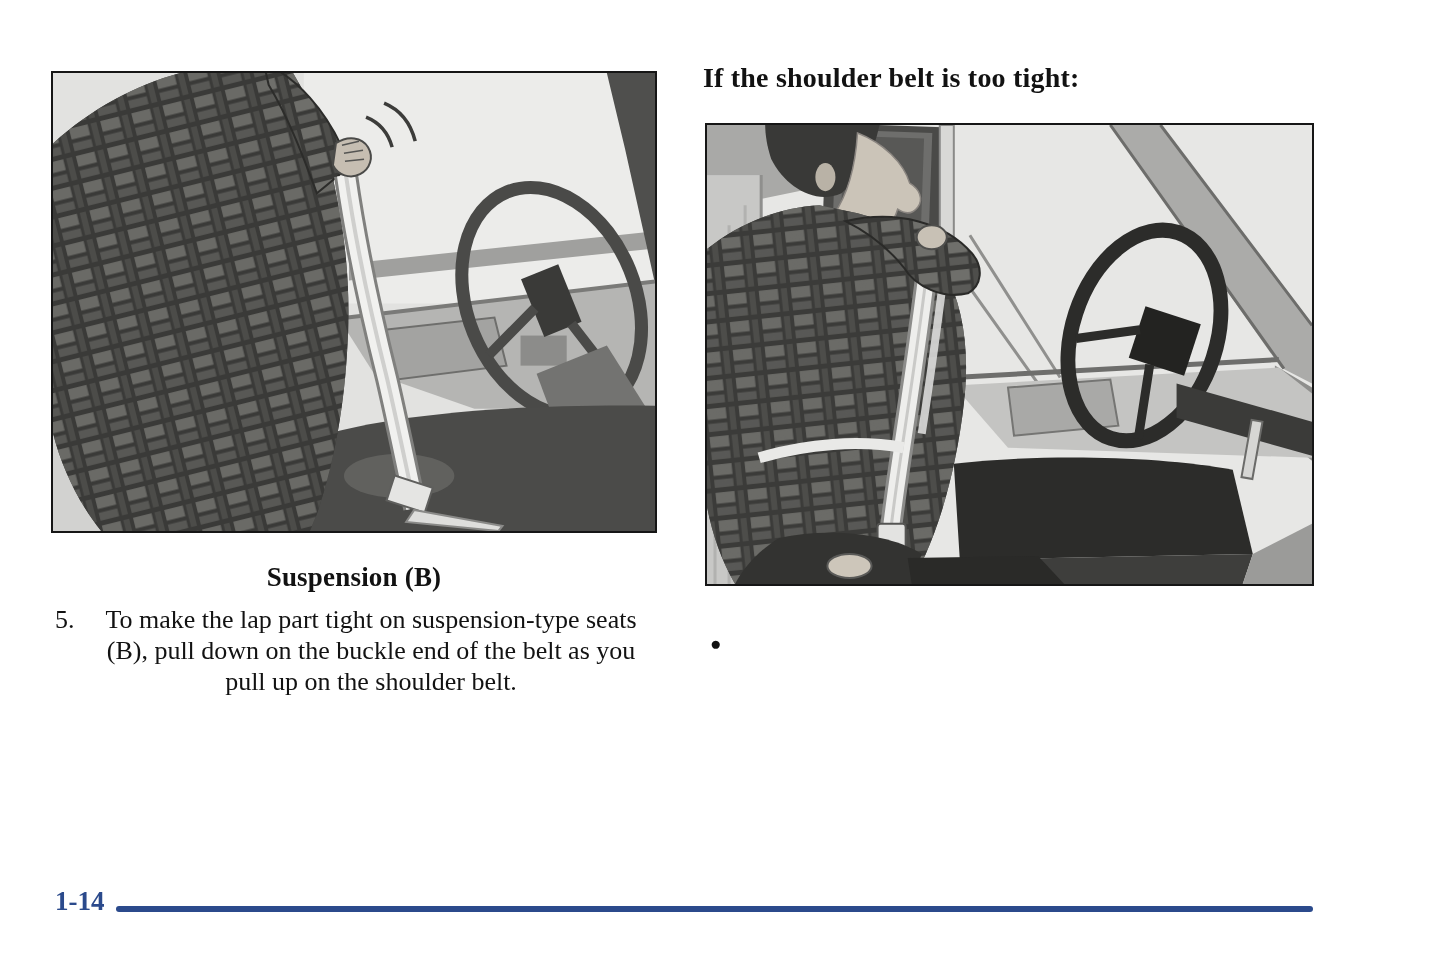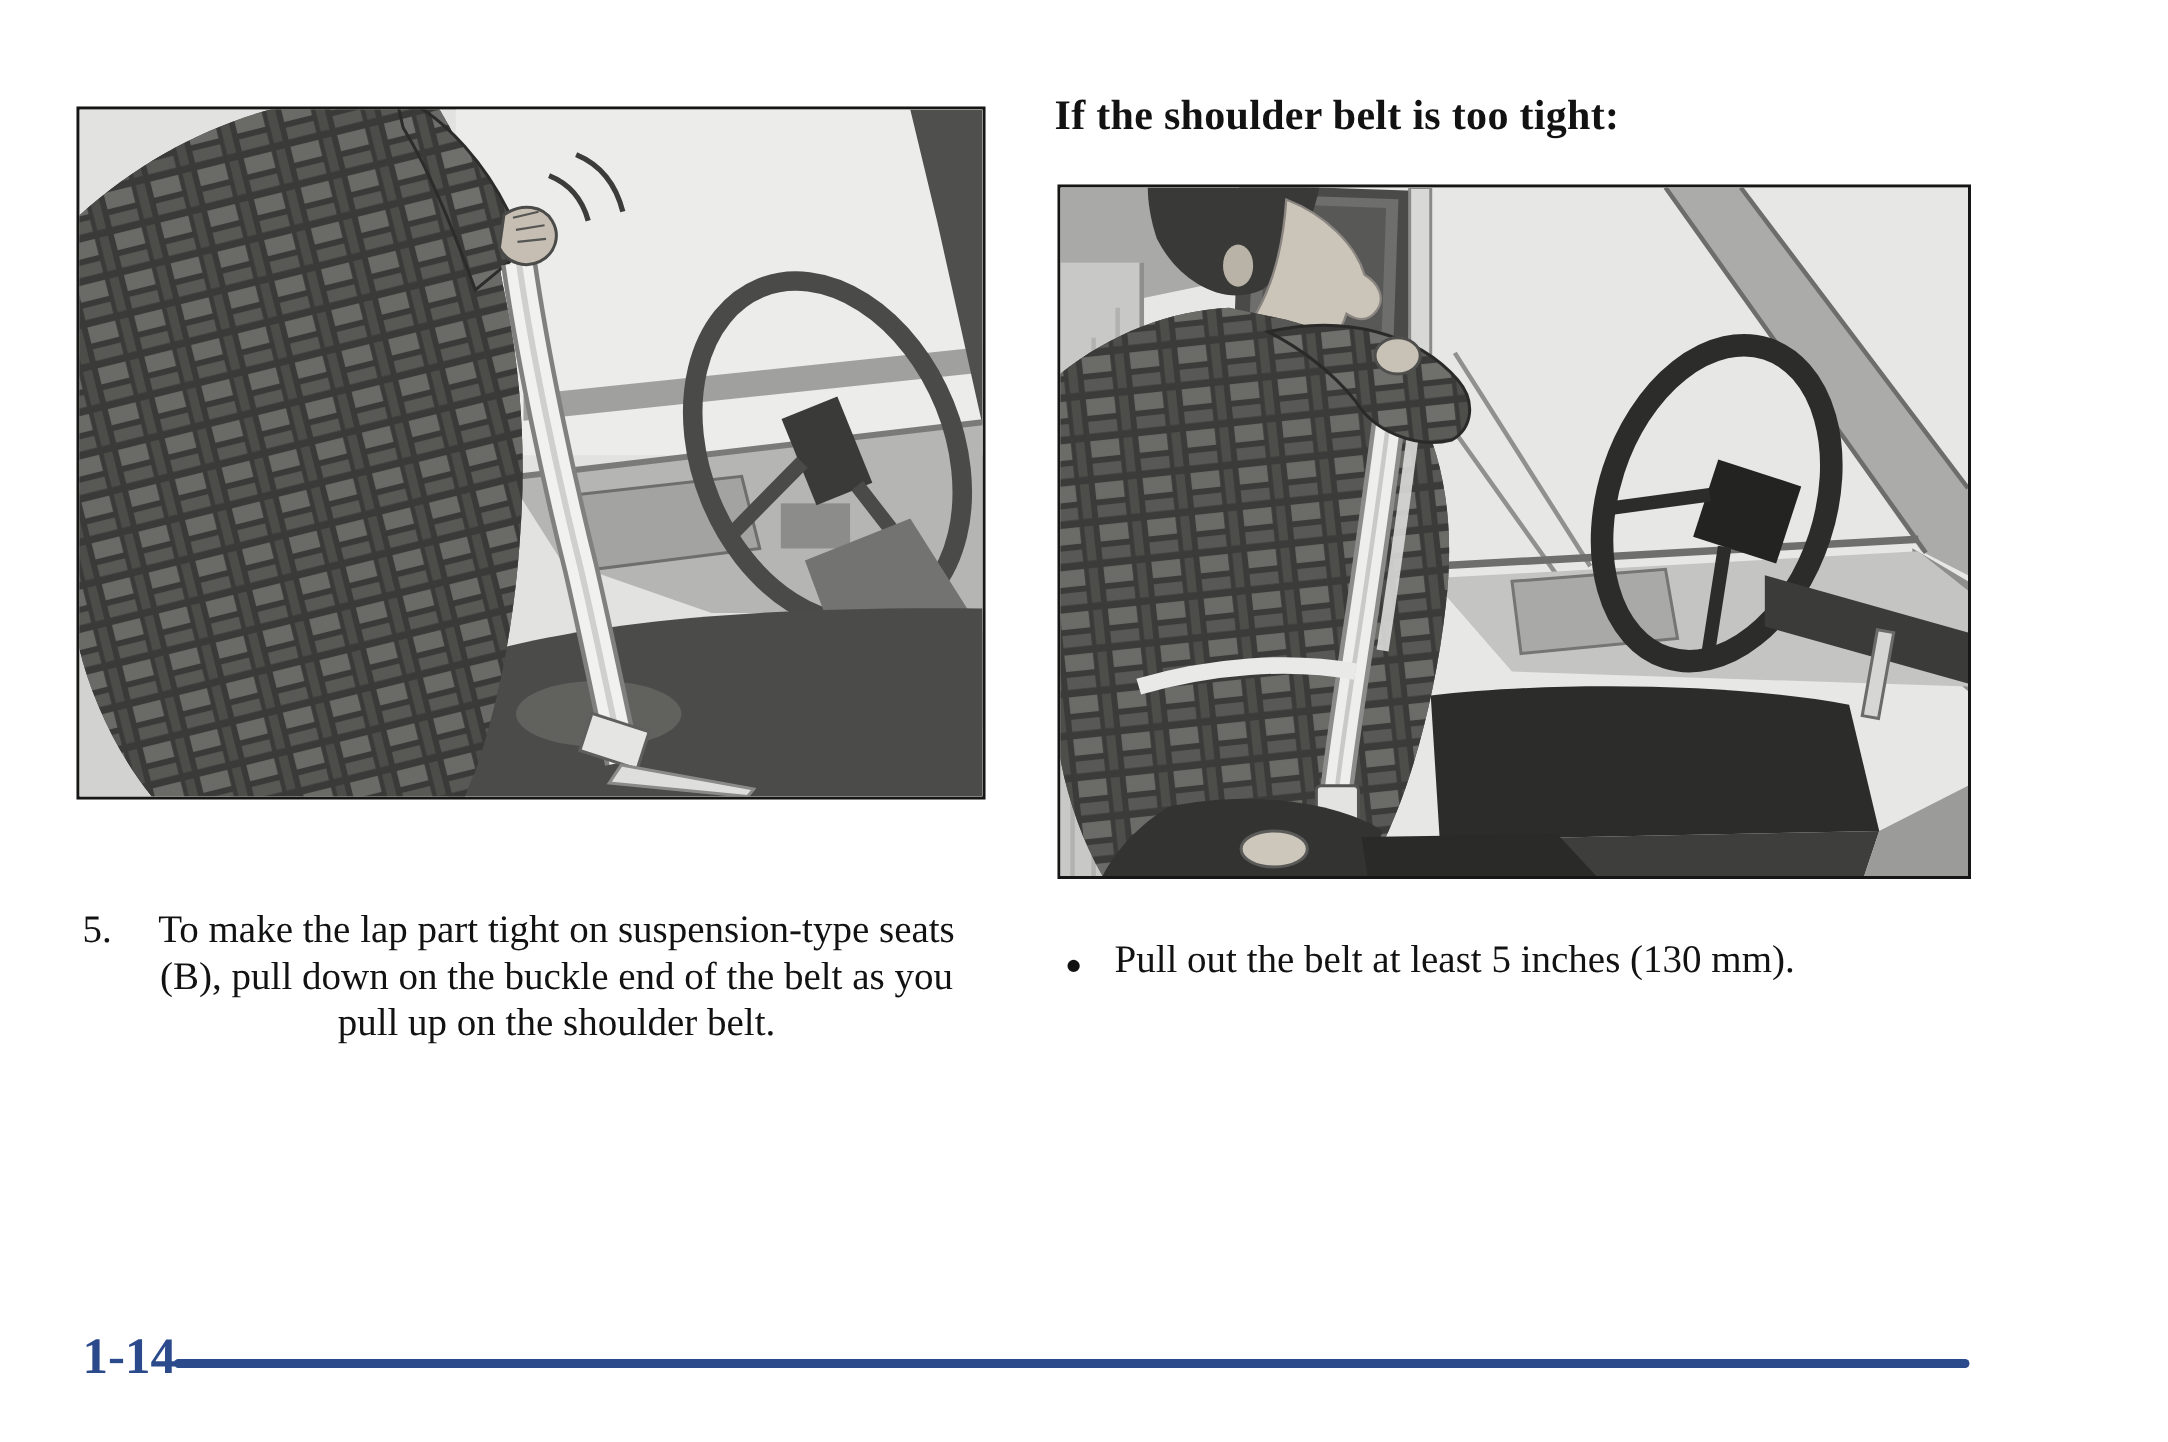--- a/index.html
+++ b/index.html
@@ -16,21 +16,21 @@
     font-size:27px;font-weight:bold;letter-spacing:.2px;
   }
   .step{position:absolute;left:55px;top:604px;width:600px;font-size:26px;line-height:31px;display:flex;}
   .step-num{flex:none;width:36px;}
   .step-text{flex:none;width:560px;text-align:center;}
   .right-heading{position:absolute;left:703px;top:62px;margin:0;font-size:28px;font-weight:bold;letter-spacing:.2px;}
   .bullet{position:absolute;left:710px;top:624px;width:620px;font-size:26px;line-height:31px;display:flex;}
   .bullet-marker{flex:none;width:33px;font-size:19px;padding-top:4px;color:#111111;}
   .bullet-text{flex:none;}
   .footer-pagenum{
-    position:absolute;left:55px;top:886px;font-size:34px;font-weight:bold;color:var(--accent,#2b4a8c);
+    position:absolute;left:55px;top:886px;font-size:27px;font-weight:bold;color:var(--accent,#2b4a8c);
   }
   .footer-rule{
     position:absolute;left:116px;top:906px;width:1197px;height:6px;border-radius:3px;
     background:var(--accent,#2b4a8c);
   }
 </style>
 </head>
 <body>
 
 <div class="page">
@@ -90,20 +90,21 @@
         <path d="M282,70 C294,62 308,64 314,74 C320,84 316,96 306,101 C296,106 284,102 279,92 Z" fill="#c6beb2" stroke="#4a4a48" stroke-width="2"></path>
         <path d="M288,72 L305,68 M290,80 L309,77 M291,88 L310,86" stroke="#555553" stroke-width="1.5" fill="none"></path>
       </g>
       <g>
         <path d="M312,44 q20,8 26,30" stroke="#3c3c3a" stroke-width="3.5" fill="none"></path>
         <path d="M330,30 q24,10 31,38" stroke="#3c3c3a" stroke-width="3.5" fill="none"></path>
       </g>
     </svg>
   </figure>
 
+  <div class="caption">Suspension (B)</div>
   <div class="step">
     <span class="step-num">5.</span>
     <span class="step-text">To make the lap part tight on suspension-type seats (B), pull down on the buckle end of the belt as you pull up on the shoulder belt.</span>
   </div>
 
   <h2 class="right-heading">If the shoulder belt is too tight:</h2>
 
   <figure class="fig fig-right">
     <svg viewBox="0 0 603 458" preserveAspectRatio="none">
       <defs>
@@ -177,19 +178,18 @@
       <g>
         <path d="M28,458 L204,458 L214,428 C180,406 118,402 72,412 C52,424 36,442 28,458 Z" fill="#333331"></path>
         <polygon points="200,432 330,430 356,458 204,458" fill="#2a2a28"></polygon>
         <ellipse cx="142" cy="440" rx="22" ry="12" fill="#cdc6ba" stroke="#5a5a58" stroke-width="2"></ellipse>
       </g>
     </svg>
   </figure>
 
   <div class="bullet">
     <span class="bullet-marker">●</span>
-    <span class="bullet-text">Pull out the belt at least 5 inches (130 mm).</span>
   </div>
 
   <div class="footer-pagenum">1-14</div>
   <div class="footer-rule"></div>
 
 </div>
 
 </body></html>

